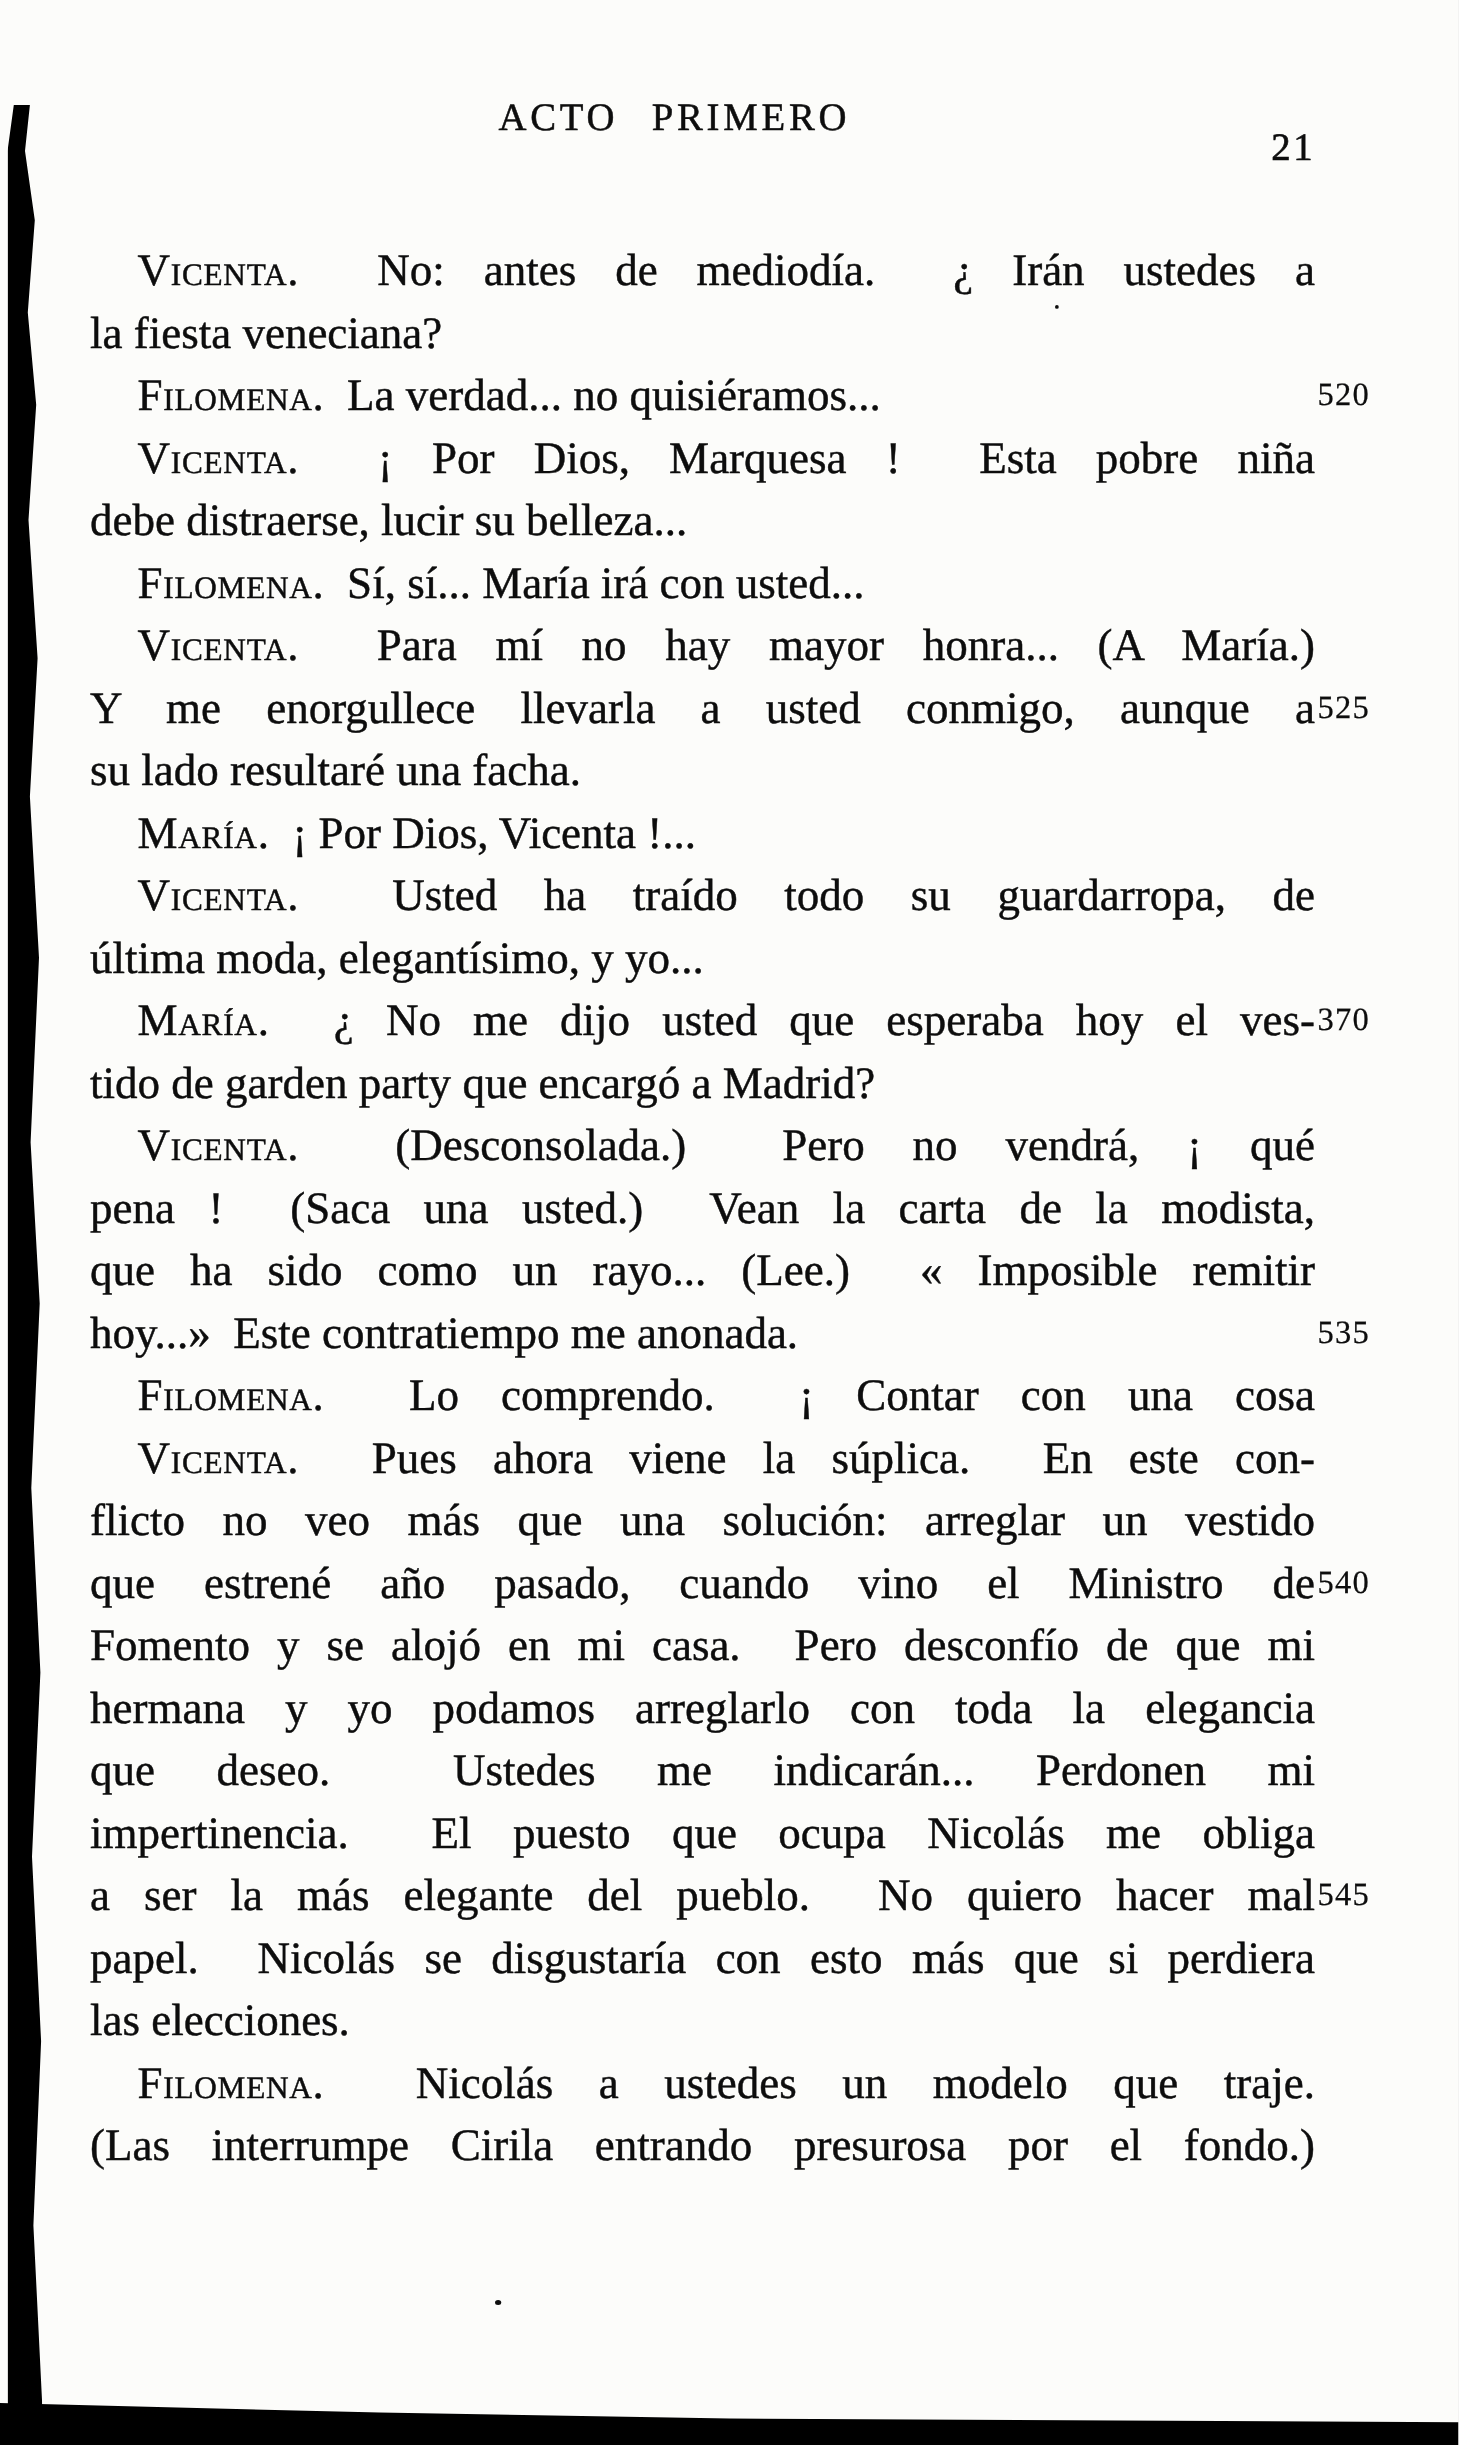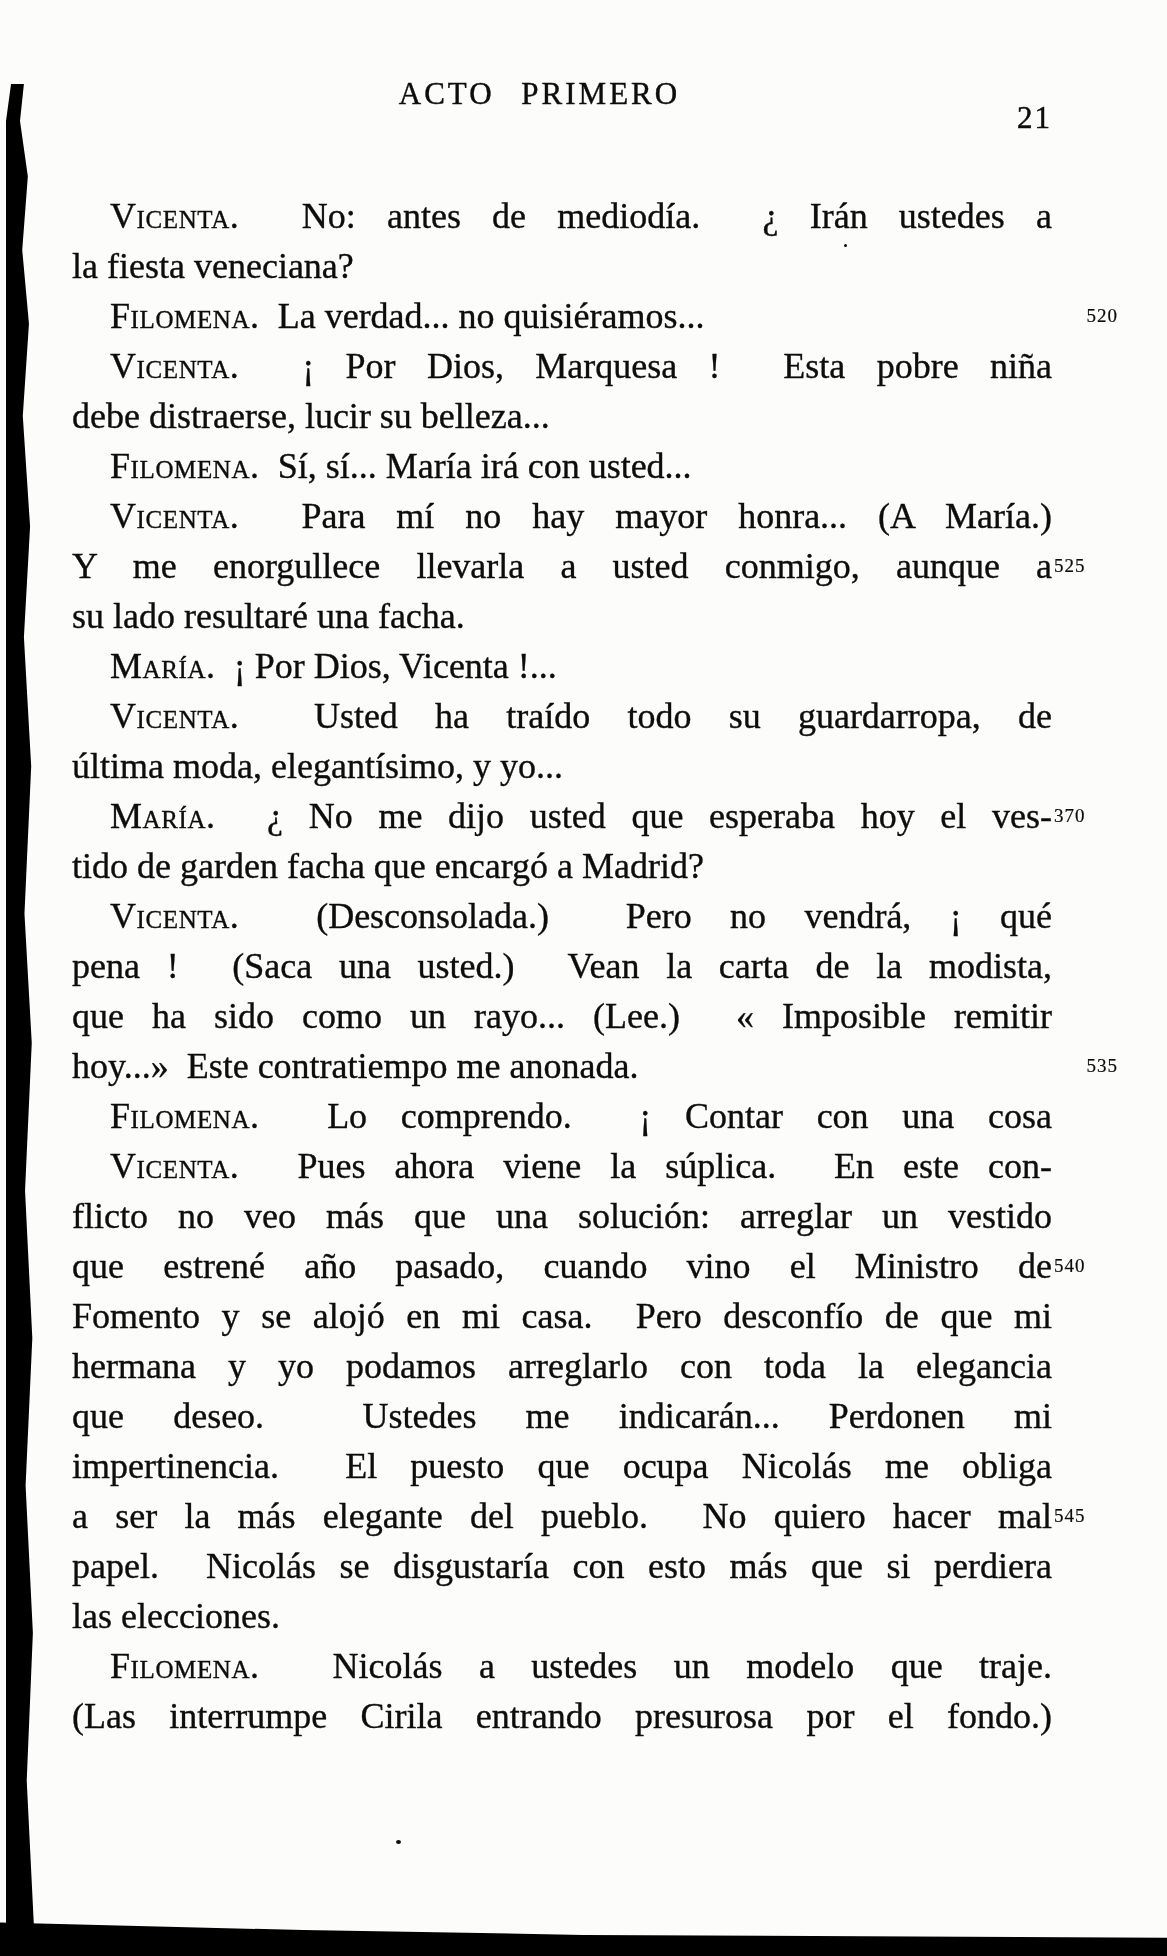--- a/index.html
+++ b/index.html
@@ -26,21 +26,21 @@
   .line {
     position:relative; height:50px; line-height:50px; font-size:36px;
     white-space:pre-wrap; -webkit-text-stroke:0.35px var(--ink);
   }
   .line.indent { text-indent:38px; }
   .line.fill { text-align:justify; text-align-last:justify; }
   .sc { font-variant:small-caps; letter-spacing:0.6px; }
   .it { }
   .num {
     position:absolute; right:-66px; top:0; width:64px; text-indent:0;
-    font-size:19px; line-height:50px; text-align:right;
+    font-size:26px; line-height:50px; text-align:left;
     -webkit-text-stroke:0.2px var(--ink); letter-spacing:1px;font-family:Liberation Serif, serif;
   }
   
   .gutter {
     position:absolute; left:6px; top:84px; width:28px; height:1844px; background:#000;
     clip-path:polygon(18% 0, 64% 0, 50% 2%, 78% 5%, 58% 9%, 82% 13%, 60% 18%,
       86% 24%, 64% 30%, 90% 37%, 66% 45%, 92% 52%, 68% 60%, 94% 68%, 70% 76%,
       96% 84%, 74% 92%, 100% 100%, 0 100%, 0 2%);
   }
   .bottom-edge {
@@ -69,21 +69,21 @@
       <div class="line fill indent"><span class="sc">Vicenta.</span><span>  ¡ Por Dios, Marquesa !  Esta pobre niña</span></div>
       <div class="line"><span>debe distraerse, lucir su belleza...</span></div>
       <div class="line indent"><span class="sc">Filomena.</span><span>  Sí, sí... María irá con usted...</span></div>
       <div class="line fill indent"><span class="sc">Vicenta.</span><span>  Para mí no hay mayor honra... </span><span class="it">(A María.)</span></div>
       <div class="line fill"><span>Y me enorgullece llevarla a usted conmigo, aunque a</span><span class="num">525</span></div>
       <div class="line"><span>su lado resultaré una facha.</span></div>
       <div class="line indent"><span class="sc">María.</span><span>  ¡ Por Dios, Vicenta !...</span></div>
       <div class="line fill indent"><span class="sc">Vicenta.</span><span>  Usted ha traído todo su guardarropa, de</span></div>
       <div class="line"><span>última moda, elegantísimo, y yo...</span></div>
       <div class="line fill indent"><span class="sc">María.</span><span>  ¿ No me dijo usted que esperaba hoy el ves-</span><span class="num">370</span></div>
-      <div class="line"><span>tido de </span><span class="it">garden facha</span><span> que encargó a Madrid?</span></div>
+      <div class="line"><span>tido de </span><span class="it">garden party</span><span> que encargó a Madrid?</span></div>
       <div class="line fill indent"><span class="sc">Vicenta.</span><span>  </span><span class="it">(Desconsolada.)</span><span>  Pero no vendrá, ¡ qué</span></div>
       <div class="line fill"><span>pena !  </span><span class="it">(Saca una usted.)</span><span>  Vean la carta de la modista,</span></div>
       <div class="line fill"><span>que ha sido como un rayo... </span><span class="it">(Lee.)</span><span>  « Imposible remitir</span></div>
       <div class="line"><span>hoy...»  Este contratiempo me anonada.</span><span class="num">535</span></div>
       <div class="line fill indent"><span class="sc">Filomena.</span><span>  Lo comprendo.  ¡ Contar con una cosa</span></div>
       <div class="line fill indent"><span class="sc">Vicenta.</span><span>  Pues ahora viene la súplica.  En este con-</span></div>
       <div class="line fill"><span>flicto no veo más que una solución: arreglar un vestido</span></div>
       <div class="line fill"><span>que estrené año pasado, cuando vino el Ministro de</span><span class="num">540</span></div>
       <div class="line fill"><span>Fomento y se alojó en mi casa.  Pero desconfío de que mi</span></div>
       <div class="line fill"><span>hermana y yo podamos arreglarlo con toda la elegancia</span></div>

